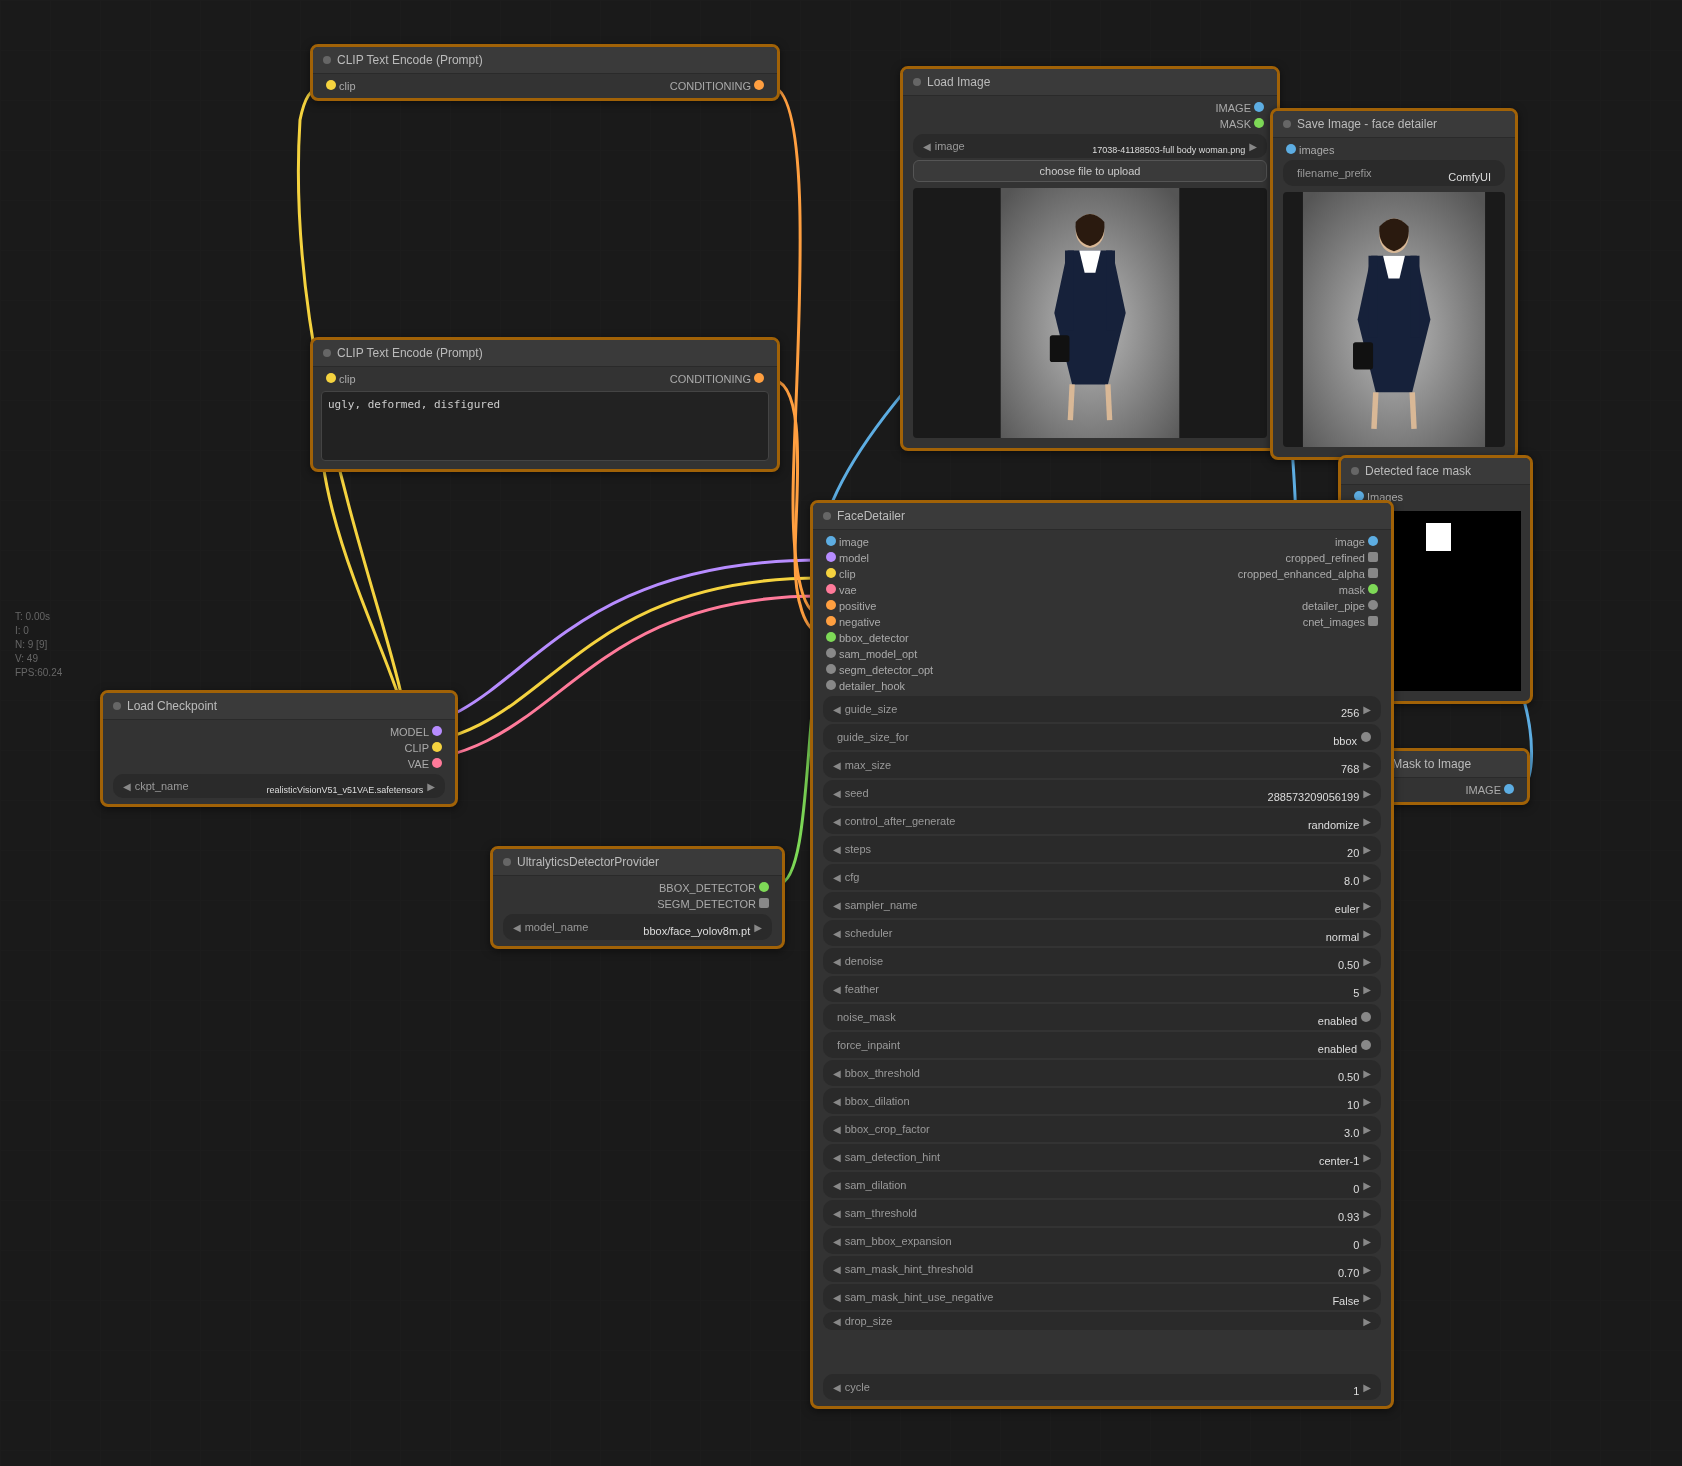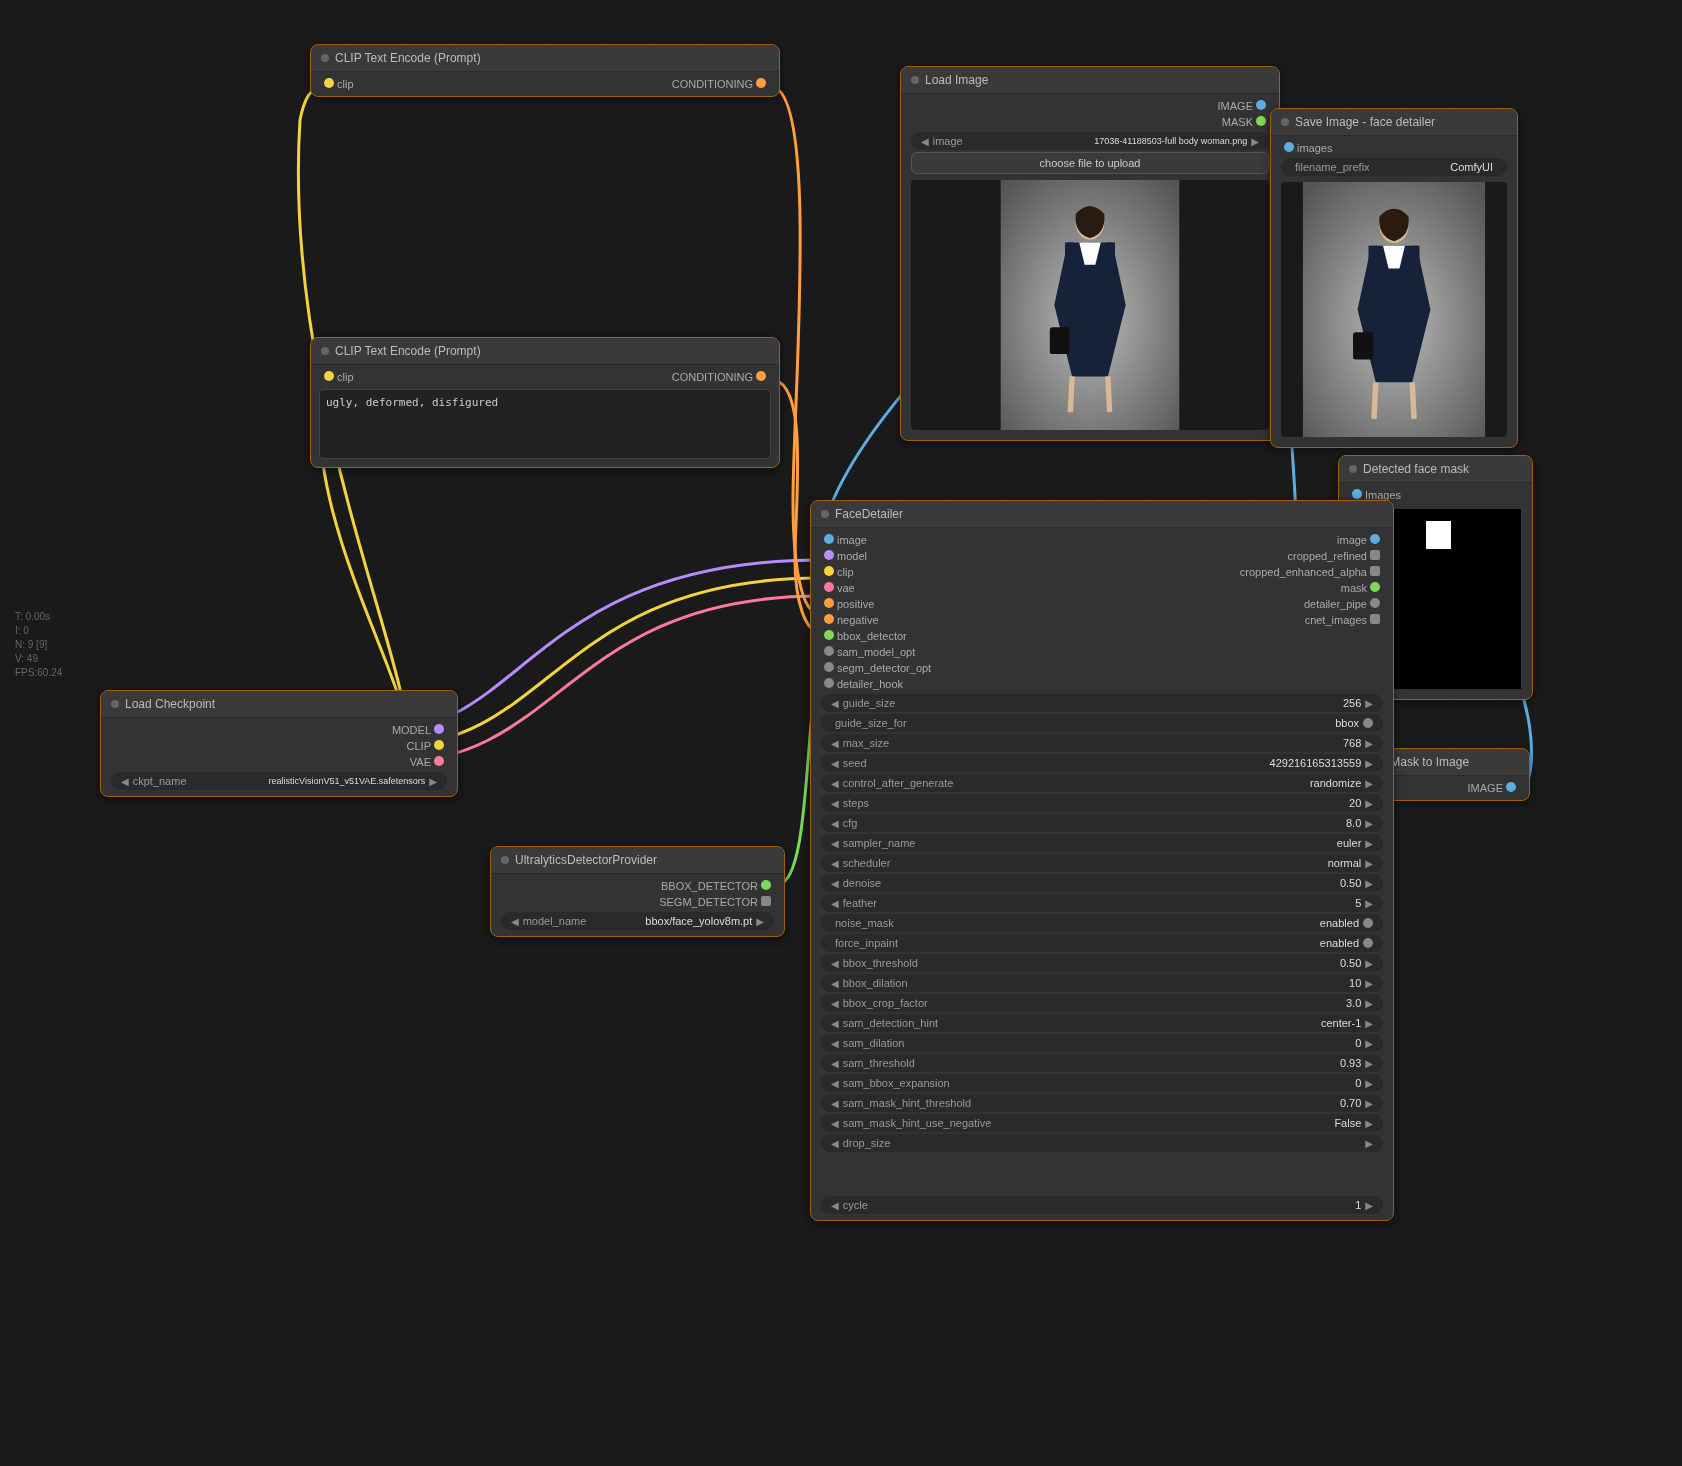--- a/index.html
+++ b/index.html
@@ -23,21 +23,21 @@
   inset: 0;
   background-image: 
     linear-gradient(#222 1px, transparent 1px),
     linear-gradient(90deg, #222 1px, transparent 1px);
   background-size: 50px 50px;
   opacity: 0.3;
 }
 .node {
   position: absolute;
   background: #333;
-  border: 1px solid #a16207;
+  border: 3px solid #a16207;
   border-radius: 8px;
   box-shadow: 0 2px 8px rgba(0,0,0,0.5);
   overflow: hidden;
 }
 .node-header {
   background: #3a3a3a;
   padding: 6px 10px;
   display: flex;
   align-items: center;
   gap: 6px;
@@ -99,21 +99,21 @@
   align-items: center;
   font-size: 11px;
   position: relative;
 }
 .widget .arrow-l, .widget .arrow-r {
   color: #888;
   font-size: 10px;
   cursor: pointer;
 }
 .widget .wname { color: #999; flex: 1; padding-left: 4px;}
-.widget .wval { color: #ddd; padding-right: 4px; }
+.widget .wval { color: #ddd; padding-right: 4px; margin-top: 8px; }
 .widget .tog {
   width: 10px; height: 10px; border-radius: 50%;
   background: #888; 
 }
 .image-preview {
   margin: 6px;
   background: #1a1a1a;
   border-radius: 4px;
   display: flex;
   align-items: center;
@@ -443,21 +443,21 @@
         </div>
         <div class="widget">
           <span class="arrow-l">◀</span>
           <span class="wname">max_size</span>
           <span class="wval">768</span>
           <span class="arrow-r">▶</span>
         </div>
         <div class="widget">
           <span class="arrow-l">◀</span>
           <span class="wname">seed</span>
-          <span class="wval">429216165313559</span>
+          <span class="wval">288573209056199</span>
           <span class="arrow-r">▶</span>
         </div>
         <div class="widget">
           <span class="arrow-l">◀</span>
           <span class="wname">control_after_generate</span>
           <span class="wval">randomize</span>
           <span class="arrow-r">▶</span>
         </div>
         <div class="widget">
           <span class="arrow-l">◀</span>

